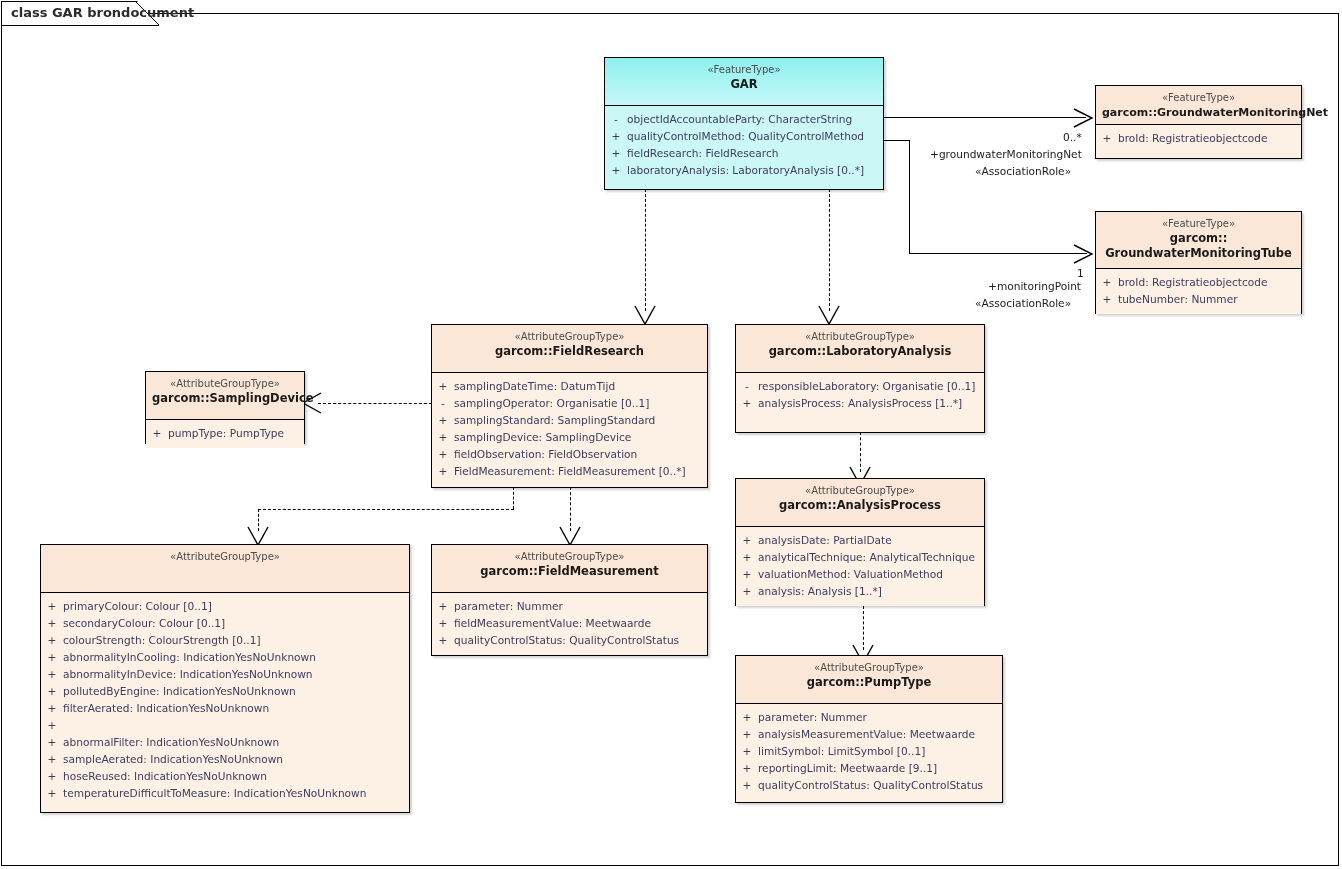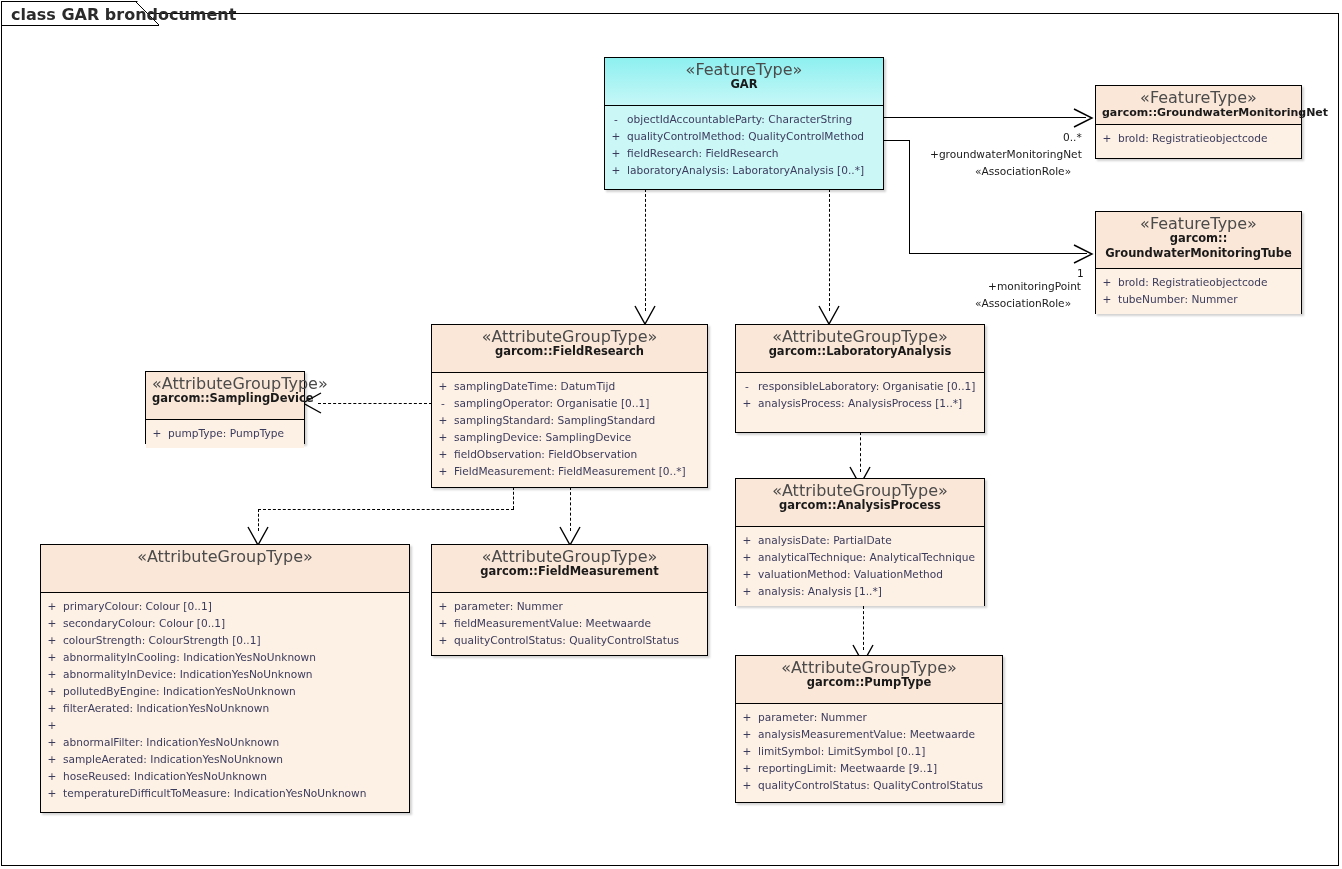--- a/index.html
+++ b/index.html
@@ -6,27 +6,27 @@
   body{font-family:"DejaVu Sans","Liberation Sans",sans-serif;}
   #canvas{position:relative;width:1342px;height:869px;overflow:hidden;background:#fff;}
 
   
   .frame{position:absolute;left:1px;top:13px;width:1338px;height:853px;border:1px solid #000;box-sizing:border-box;background:#fff;}
   .tab{position:absolute;left:1px;top:1px;width:158px;height:25px;box-sizing:border-box;}
   .tab-shape{position:absolute;inset:0;background:#fff;border:1px solid #000;border-right:none;
     clip-path:polygon(0 0, 136px 0, 158px 22px, 158px 100% , 0 100%);}
   .tab-shape:after{content:"";position:absolute;right:0;top:0;width:23px;height:23px;
     background:linear-gradient(to bottom left, transparent 49.4%, #000 49.4%, #000 51%, transparent 51%);}
-  .tab-label{position:absolute;left:10px;top:4px;font-size:16px;font-weight:bold;color:#2b2b2b;white-space:nowrap;}
+  .tab-label{position:absolute;left:10px;top:4px;font-size:13px;font-weight:bold;color:#2b2b2b;white-space:nowrap;}
 
   
   .cls{position:absolute;box-sizing:border-box;border:1.4px solid #000;background:#fdf0e4;
        box-shadow:2px 2px 2px rgba(0,0,0,0.18);}
   .cls .hdr{box-sizing:border-box;border-bottom:1.4px solid #000;padding:5px 6px 6px 6px;text-align:center;background:#fbe7d8;}
-  .cls .stereo{font-size:16px;color:#4b4b4b;line-height:14px;}
+  .cls .stereo{font-size:10px;color:#4b4b4b;line-height:14px;}
   .cls .name{font-size:11.5px;font-weight:bold;color:#1a1a1a;line-height:15px;text-align:center;}
   .cls .body{padding:5px 0 6px 0;background:#fdf0e4;}
   .attr{display:flex;align-items:baseline;font-size:10.6px;color:#3b3b5c;line-height:17px;white-space:nowrap;}
   .attr .vis{width:22px;text-align:center;flex:none;color:#3b3b5c;}
   .attr .txt{}
 
   
   .cls.gar{background:#ccf7f7;}
   .cls.gar .hdr{background:linear-gradient(to bottom,#8ef0f0 0%,#c6f7f7 100%);}
   .cls.gar .body{background:#ccf7f7;}

